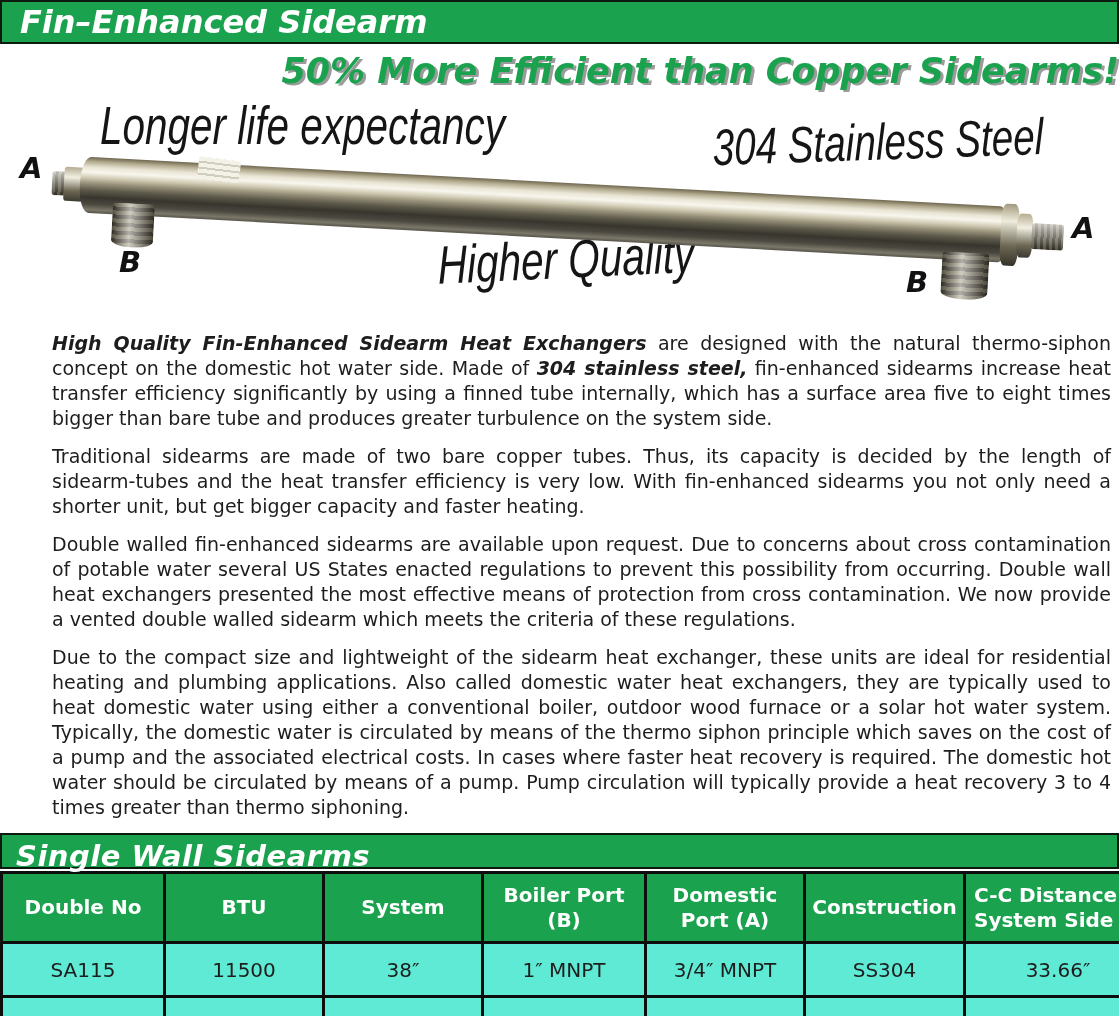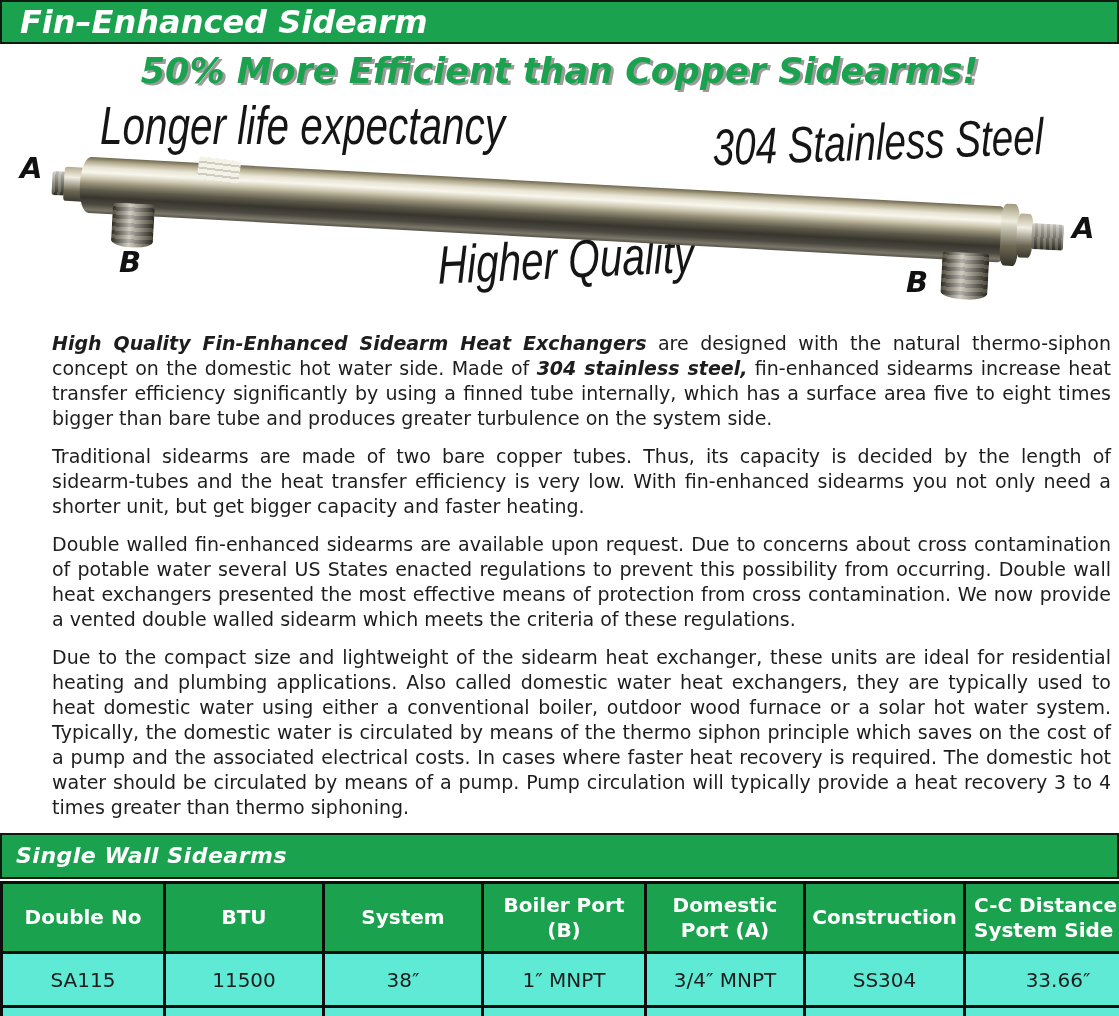--- a/index.html
+++ b/index.html
@@ -3,25 +3,25 @@
 <meta charset="utf-8">
 <style>
   * { margin:0; padding:0; box-sizing:border-box; }
   html,body { width:1119px; height:1016px; overflow:hidden; background:#fff;
     font-family:"DejaVu Sans", sans-serif; }
 
   
   .banner { width:100%; background:#1ba24e; border:2px solid #0c1a10;
     color:#fff; font-weight:bold; font-style:italic; }
   .banner.top { height:44px; line-height:40px; font-size:32px; padding-left:18px; }
-  .banner.section { height:46px; line-height:42px; font-size:22px; padding-left:14px;
+  .banner.section { height:36px; line-height:42px; font-size:29px; padding-left:14px;
     letter-spacing:.5px; }
 
   
-  .headline { text-align:center; font-size:35px; font-weight:bold; font-style:italic;
+  .headline { text-align:right; font-size:35px; font-weight:bold; font-style:italic;
     color:#1ba24e; text-shadow:3px 2px 0 #9b9b9b; margin:7px 0 2px 0; }
 
   
   .hero { position:relative; height:232px; width:1119px; }
   .cap { position:absolute; color:#151515; font-family:"Liberation Sans", sans-serif;
     font-style:italic; white-space:nowrap; transform-origin:left top; }
   .cap1 { left:100px; top:2px;  font-size:44px; transform:scale(.92,1.22); }
   .cap2 { left:712px; top:26px; font-size:42px; transform:scale(.92,1.22) rotate(-1.5deg); }
   .cap3 { left:437px; top:142px; font-size:44px; transform:scale(.92,1.22) rotate(-2deg); }
   .port { position:absolute; font-size:29px; font-weight:bold; font-style:italic; color:#111; }

